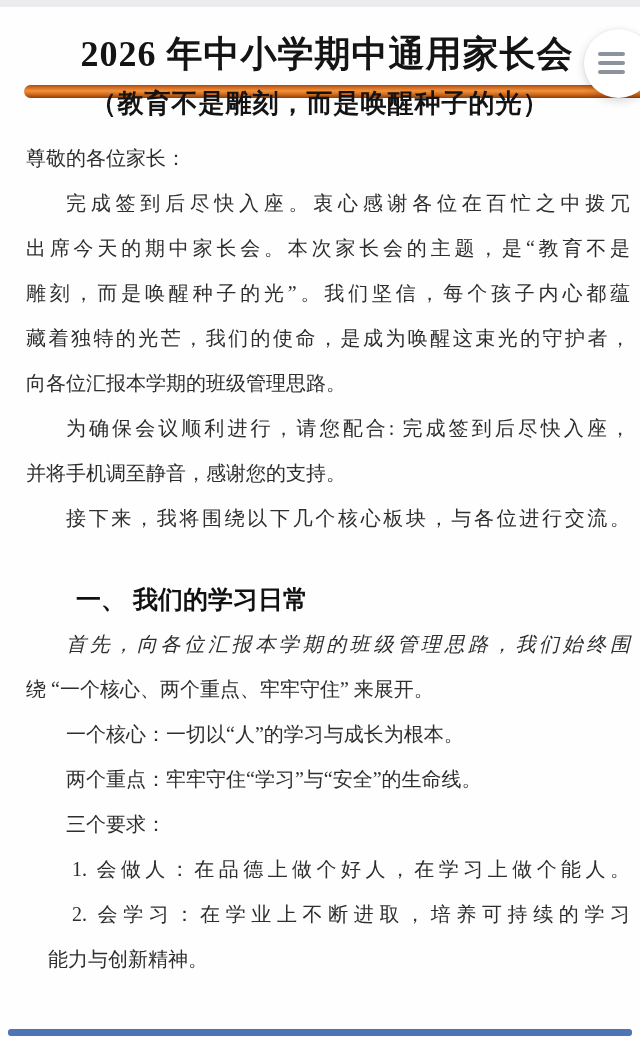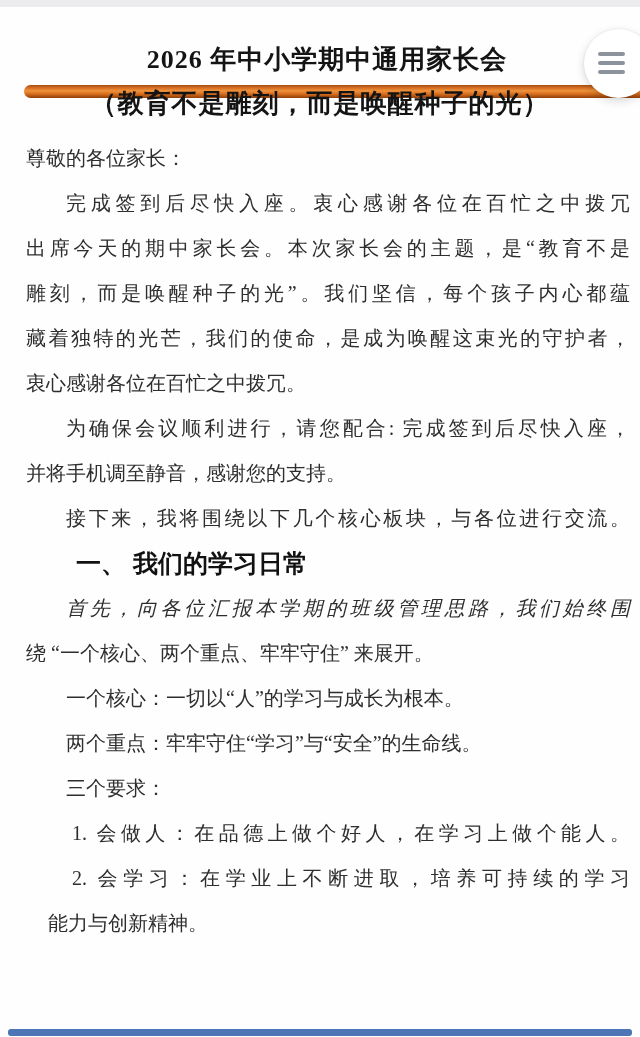--- a/index.html
+++ b/index.html
@@ -4,22 +4,22 @@
 <style>
   html, body { margin: 0; padding: 0; }
   body { width: 640px; height: 1037px; background: #ffffff; overflow: hidden;
          font-family: "Liberation Serif", "DejaVu Serif", serif; }
 
   .page { position: relative; width: 640px; height: 1037px; background: #fefefe; }
 
   .top-strip { position: absolute; top: 0; left: 0; right: 0; height: 7px;
                background: #ececee; }
 
-  .title { position: absolute; top: 24px; left: 14px; right: 0; margin: 8px;
-           text-align: center; font-size: 26px; line-height: 56px; font-weight: 700;
+  .title { position: absolute; top: 24px; left: 14px; right: 0; margin: 2px;
+           text-align: center; font-size: 36px; line-height: 56px; font-weight: 700;
            color: var(--title-text, #141414); letter-spacing: 1px; z-index: 2; }
 
   .accent-bar { position: absolute; top: 85px; left: 24px; right: 0; height: 13px;
                 border-radius: 8px 0 0 8px; z-index: 1;
                 background: linear-gradient(180deg,
                    #a34c12 0%, #d0681f 18%, #ef923d 45%, #d96f1e 68%, #8f3f0a 100%); }
 
   .subtitle { position: absolute; top: 84px; left: 0; right: 0;
               text-align: center; font-size: 26px; line-height: 40px; font-weight: 700;
               color: var(--title-text, #141414); z-index: 2; letter-spacing: 1px; }
@@ -64,25 +64,25 @@
         <i></i>
     </span>
   </button>
 
   <div class="doc-body" id="doc-body">
       <div class="line" style="text-indent: 0em;">尊敬的各位家长：</div>
       <div class="line fill" style="text-indent: 2em;">完成签到后尽快入座。衷心感谢各位在百忙之中拨冗</div>
       <div class="line fill" style="text-indent: 0em;">出席今天的期中家长会。本次家长会的主题，是“教育不是</div>
       <div class="line fill" style="text-indent: 0em;">雕刻，而是唤醒种子的光”。我们坚信，每个孩子内心都蕴</div>
       <div class="line fill" style="text-indent: 0em;">藏着独特的光芒，我们的使命，是成为唤醒这束光的守护者，</div>
-      <div class="line" style="text-indent: 0em;">衷心感谢各位在百忙之中拨冗。</div>
+      <div class="line" style="text-indent: 0em;">向各位汇报本学期的班级管理思路。</div>
       <div class="line fill" style="text-indent: 2em;">为确保会议顺利进行，请您配合: 完成签到后尽快入座，</div>
       <div class="line" style="text-indent: 0em;">并将手机调至静音，感谢您的支持。</div>
       <div class="line fill" style="text-indent: 2em;">接下来，我将围绕以下几个核心板块，与各位进行交流。</div>
-      <div class="line heading" style="text-indent: 2em;">一、 我们的学习日常</div>
+      <div class="line heading" style="text-indent: 2em; margin-top: 36px;">一、 我们的学习日常</div>
       <div class="line fill" style="text-indent: 2em; font-style: italic;">首先，向各位汇报本学期的班级管理思路，我们始终围</div>
       <div class="line" style="text-indent: 0em;">绕 “一个核心、两个重点、牢牢守住” 来展开。</div>
       <div class="line" style="text-indent: 2em;">一个核心：一切以“人”的学习与成长为根本。</div>
       <div class="line" style="text-indent: 2em;">两个重点：牢牢守住“学习”与“安全”的生命线。</div>
       <div class="line" style="text-indent: 2em;">三个要求：</div>
       <div class="line fill" style="text-indent: 2.3em;">1. 会做人：在品德上做个好人，在学习上做个能人。</div>
       <div class="line fill" style="text-indent: 2.3em;">2. 会学习：在学业上不断进取，培养可持续的学习</div>
       <div class="line" style="text-indent: 0em; margin-left: 22px;">能力与创新精神。</div>
     </div>
 

